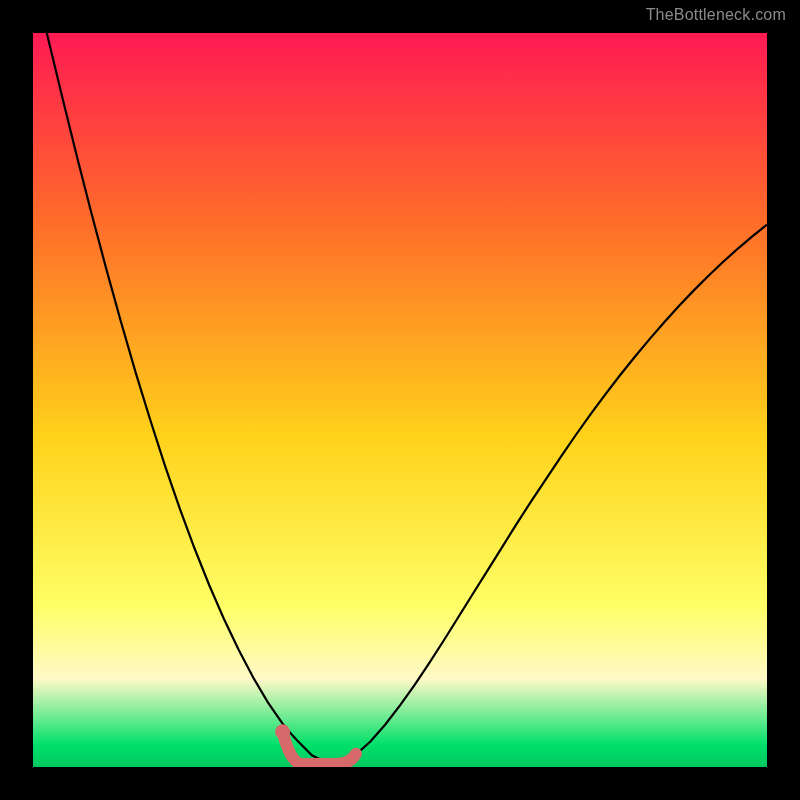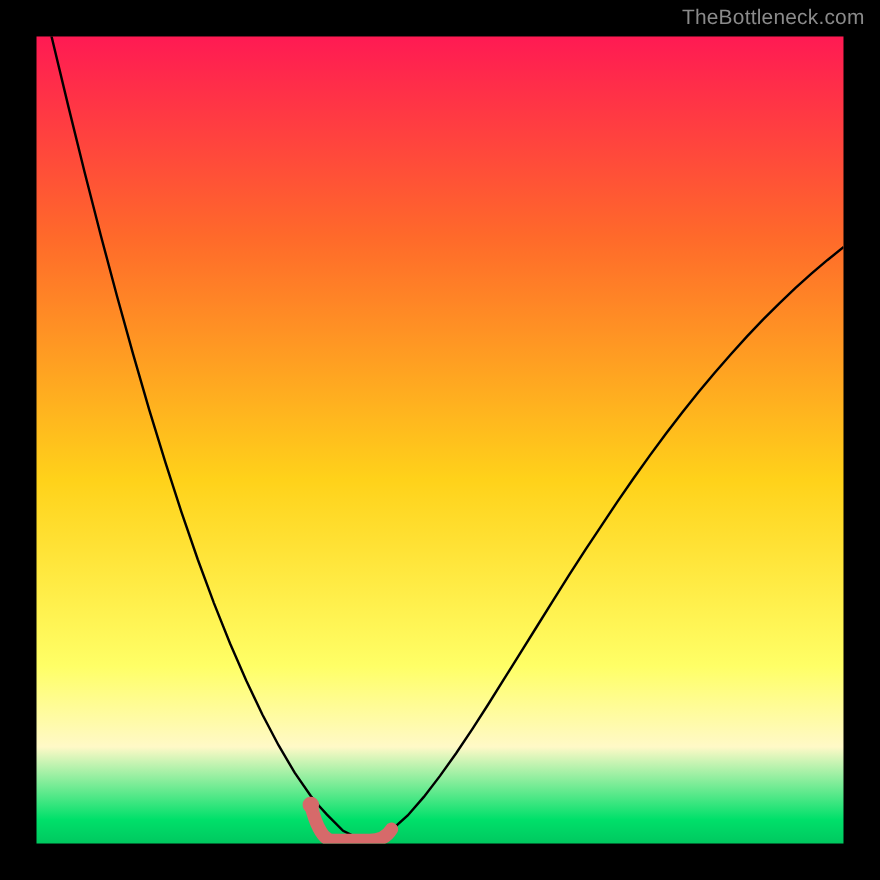--- a/index.html
+++ b/index.html
@@ -24,21 +24,21 @@
     top: 33px;
     width: 734px;
     height: 734px;
     display: block;
   }
   .watermark {
     position: absolute;
     top: 6px;
     right: 14px;
     font-family: Arial, Helvetica, sans-serif;
-    font-size: 19px;
+    font-size: 16px;
     font-weight: 400;
     color: #8a8a8a;
     letter-spacing: 0.2px;
   }
 </style>
 </head>
 <body>
 
 <div class="frame"></div>
 

